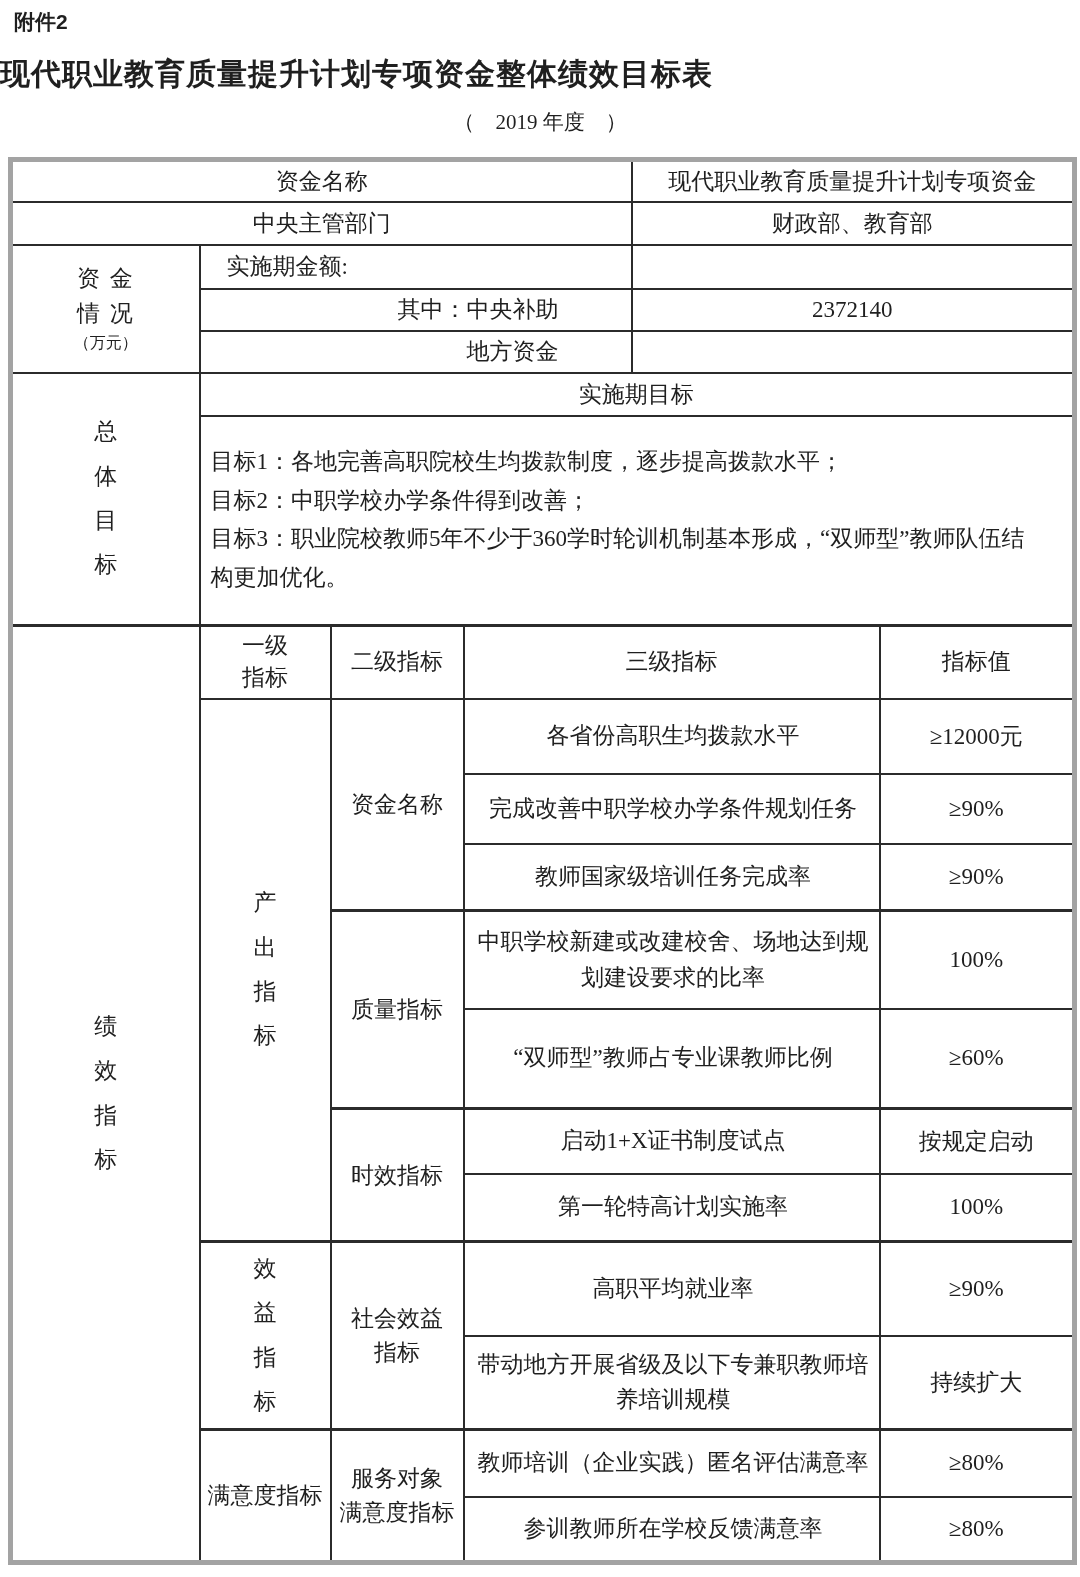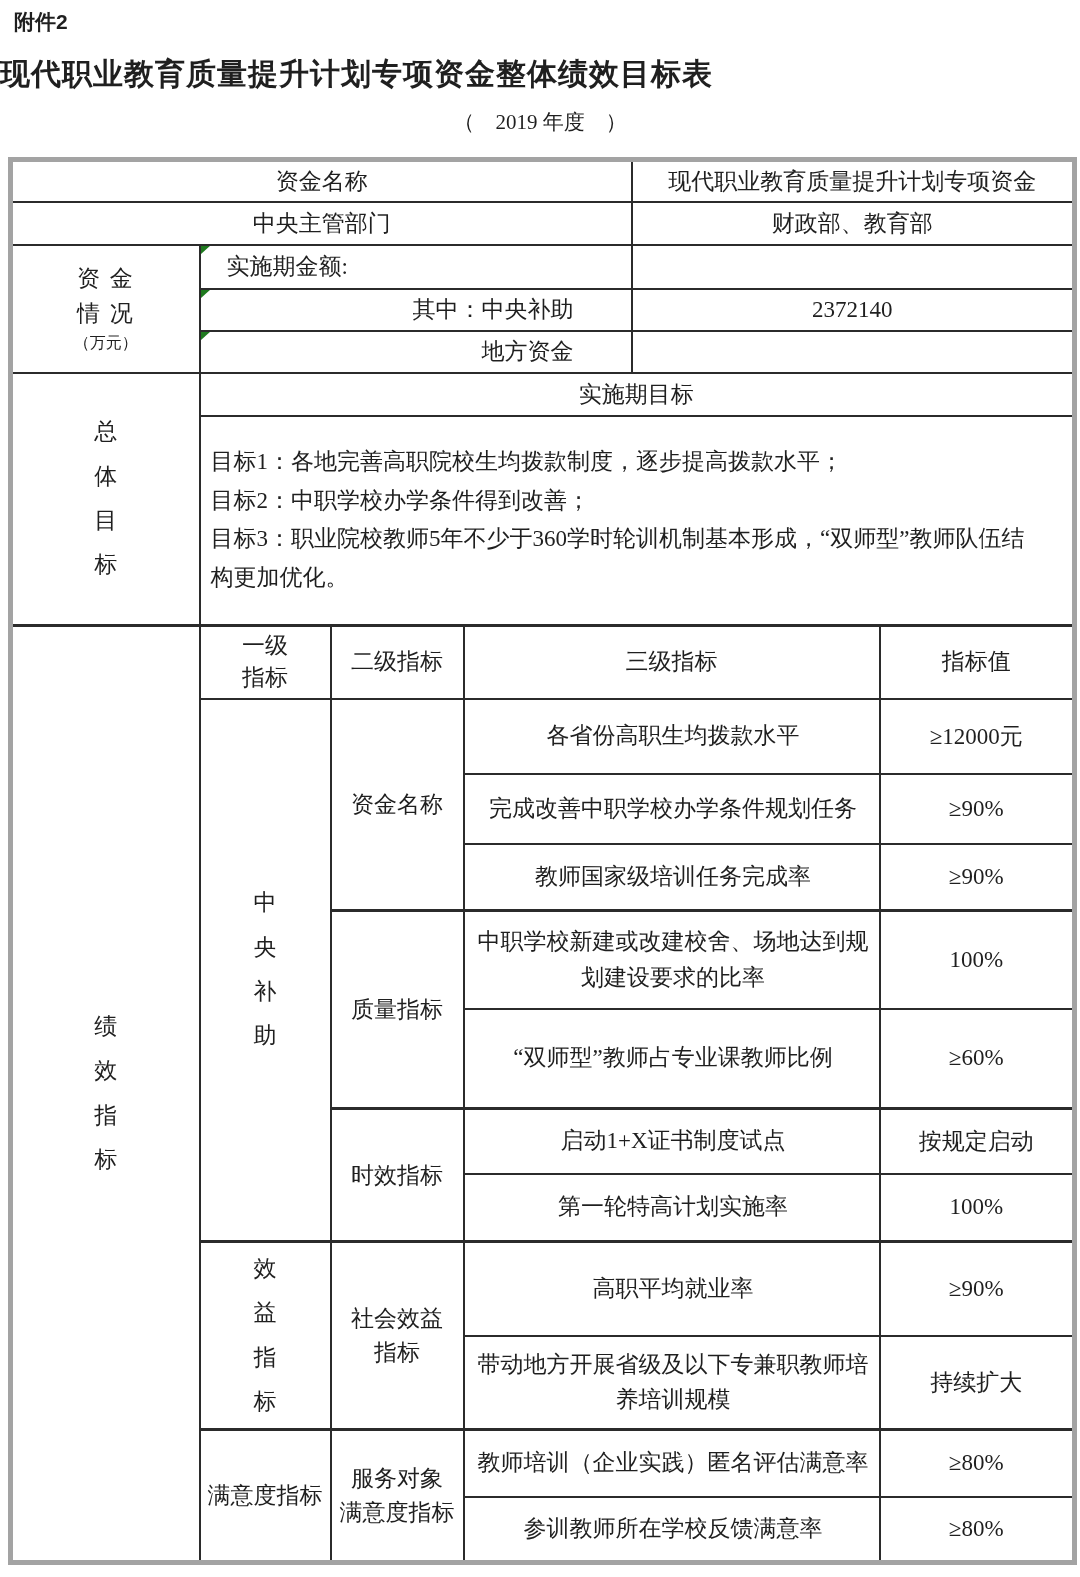--- a/index.html
+++ b/index.html
@@ -43,21 +43,21 @@
   }
   td {
     border: 2px solid #2b2b2b;
     vertical-align: middle;
     font-size: 23px;
     padding: 2px 6px;
     overflow: hidden;
   }
   tr.thick > td { border-top-width: 3px; }
   .c { text-align: center; }
-  .r { text-align: right; padding-right: 57px; }
+  .r { text-align: right; padding-right: 72px; }
   .lbl-left { text-align: left; padding-left: 26px; }
   .ind { text-align: center; padding-left: 7px; padding-right: 4px; line-height: 1.55; }
   .pre { white-space: pre-line; line-height: 1.45; }
   .vert {
     display: inline-block;
     width: 1.1em;
     line-height: 1.92;
     word-break: break-all;
     text-align: center;
   }
@@ -65,21 +65,21 @@
   .fund-side .unit { font-size: 16px; letter-spacing: 0; }
   .goals-cell { padding: 6px 42px 6px 10px; }
   .goals-cell .goal-line { line-height: 1.68; text-align: left; }
   .corner-marker {
     position: absolute;
     left: 0; top: 0;
     width: 10px; height: 9px;
     clip-path: polygon(0 0, 100% 0, 0 100%);
     background: #1f7a1f;
   }
-  .has-marker { position: relative; }
+  .has-marker { position: relative; border-radius: 15px; }
   .hdr { line-height: 1.4; }
 </style>
 </head>
 <body style="background: rgb(255, 255, 255); color: rgb(31, 31, 31);">
 
 <div class="attach">附件2</div>
 <div class="doc-title">现代职业教育质量提升计划专项资金整体绩效目标表</div>
 <div class="doc-subtitle">（　2019 年度　）</div>
 
 <table class="main">
@@ -150,21 +150,21 @@
     </td>
     <td class="c pre hdr">一级
 指标</td>
     <td class="c hdr">二级指标</td>
     <td colspan="2" class="c hdr">三级指标</td>
     <td class="c hdr">指标值</td>
   </tr>
 
   <tr style="height:75px">
     <td rowspan="7" class="c">
-      <span class="vert">中央补助</span>
+      <span class="vert">产出指标</span>
     </td>
     <td rowspan="3" class="c">资金名称</td>
     <td colspan="2" class="ind">各省份高职生均拨款水平</td>
     <td class="c">≥12000元</td>
   </tr>
   <tr style="height:70px">
     <td colspan="2" class="ind">完成改善中职学校办学条件规划任务</td>
     <td class="c">≥90%</td>
   </tr>
   <tr style="height:67px">

